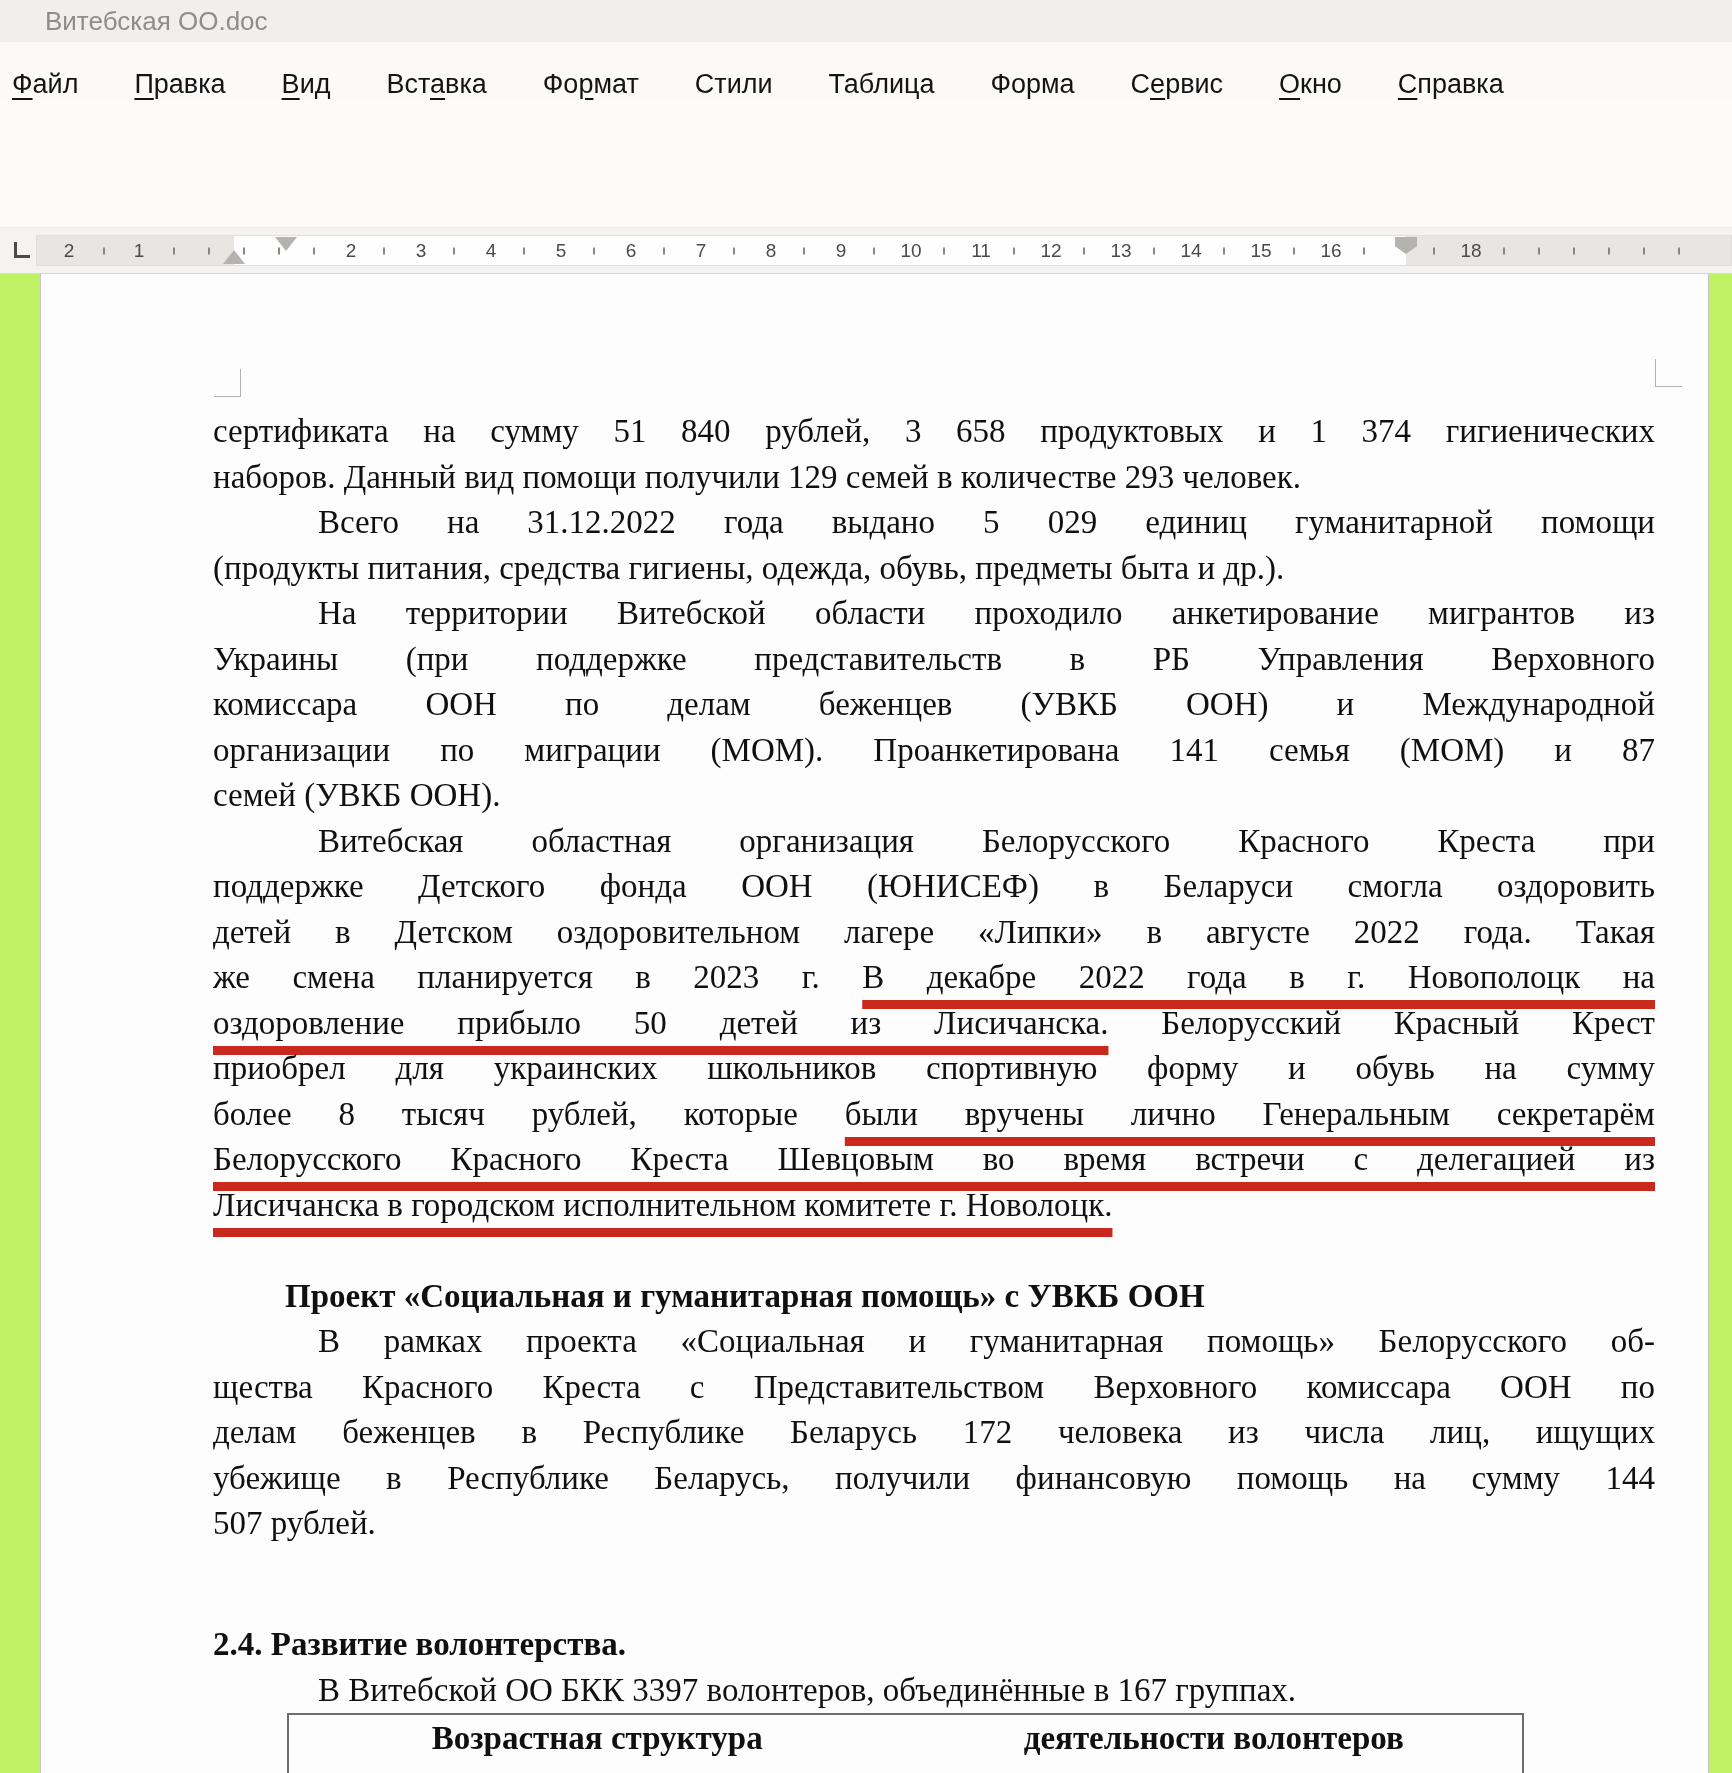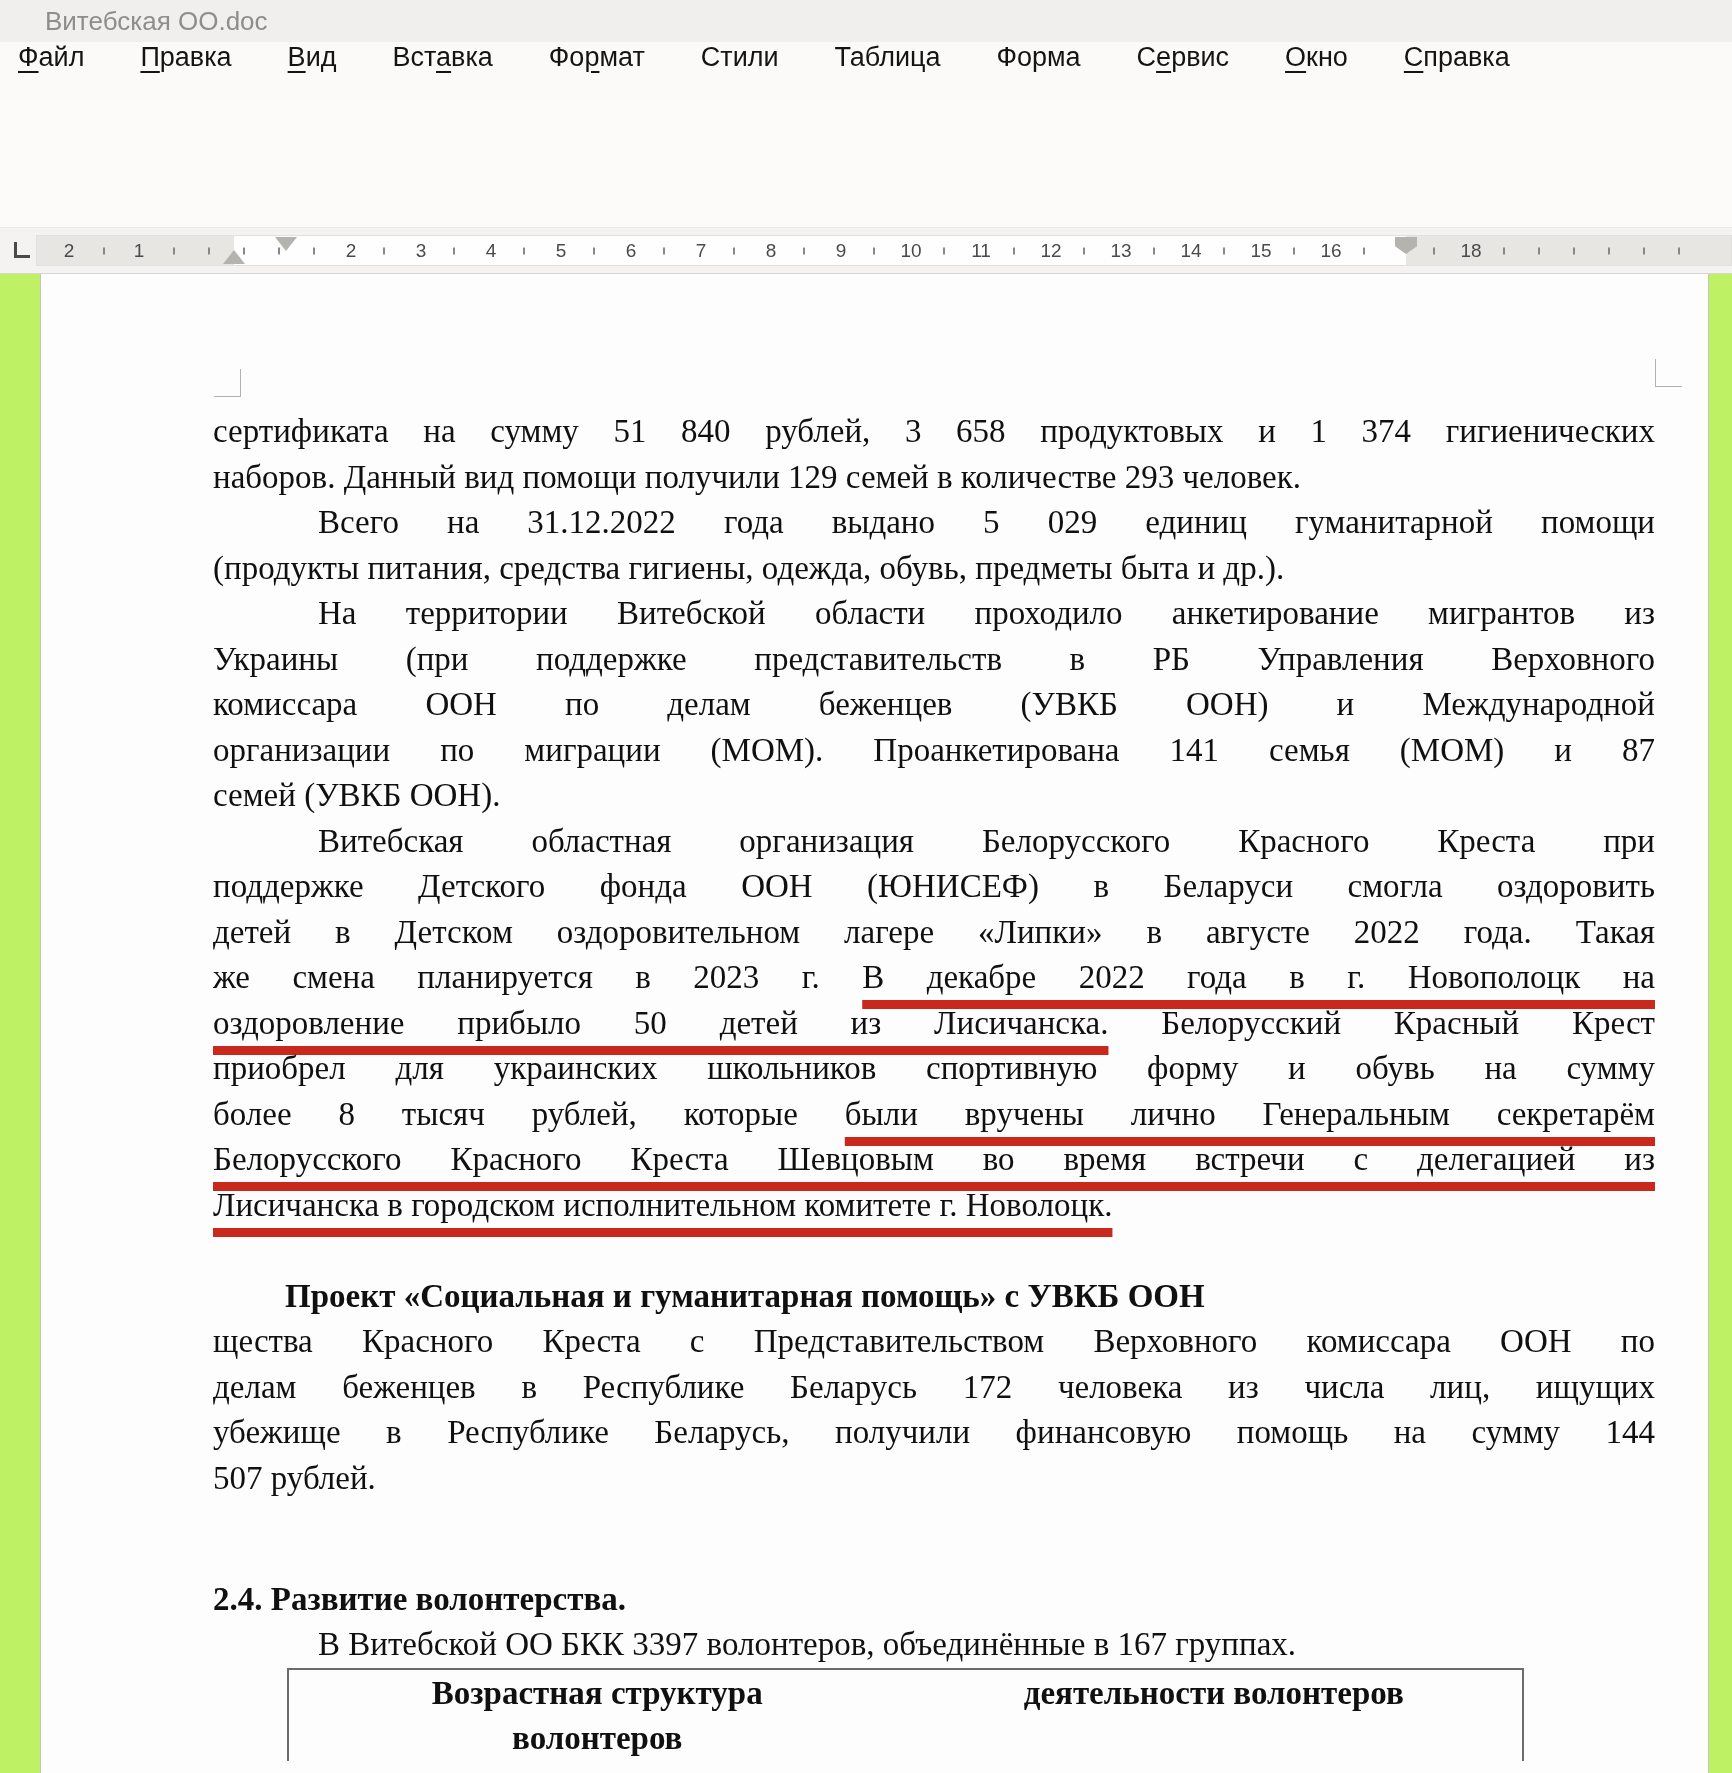--- a/index.html
+++ b/index.html
@@ -2,21 +2,21 @@
 <html><head>
 <meta charset="utf-8">
 <style>
   html,body{margin:0;padding:0;}
   body{width:1732px;height:1773px;overflow:hidden;background:#fff;font-family:"Liberation Sans",sans-serif;}
   .window{position:relative;width:1732px;height:1773px;background:#fff;}
 
   .titlebar{height:42px;background:#f1efee;display:flex;align-items:center;padding-left:45px;}
   .doc-title{color:#8f8d8b;font-size:26px;}
 
-  .menubar{height:58px;background:#fbfaf9;display:flex;align-items:flex-start;gap:56px;padding-left:18px;}
+  .menubar{height:58px;background:#fbfaf9;display:flex;align-items:flex-end;gap:56px;padding-left:12px;}
   .menu-item{font-size:27px;color:#141414;white-space:nowrap;cursor:default;}
   .menu-item u{text-decoration-thickness:2px;text-underline-offset:5px;}
 
   .toolbar-space{height:127px;background:#fcfbfa;border-bottom:1px solid #eceae7;}
 
   .ruler{position:relative;height:45px;background:#f4f3f1;border-bottom:1px solid #d9d7d4;}
   .tab-selector{position:absolute;left:14px;top:14px;width:13px;height:13px;border-left:3px solid #4a4a4a;border-bottom:3px solid #4a4a4a;}
   .ruler-track{position:absolute;left:36px;right:0;top:7px;height:29px;background:#fefefe;border:1px solid #e2e0dd;}
   .ruler-zone{position:absolute;top:0;bottom:0;background:#e8e6e2;}
   .ruler-num{position:absolute;top:50%;transform:translate(-50%,-50%);font-size:19px;color:#4a4a4a;}
@@ -142,20 +142,21 @@
           <div class="dline just"><span>поддержке Детского фонда ООН (ЮНИСЕФ) в Беларуси смогла оздоровить</span></div>
           <div class="dline just"><span>детей в Детском оздоровительном лагере «Липки» в августе 2022 года. Такая</span></div>
           <div class="dline just"><span>же смена планируется в 2023 г. </span><span class="ru">В декабре 2022 года в г. Новополоцк на</span></div>
           <div class="dline just"><span class="ru">оздоровление прибыло 50 детей из Лисичанска.</span><span> Белорусский Красный Крест</span></div>
           <div class="dline just"><span>приобрел для украинских школьников спортивную форму и обувь на сумму</span></div>
           <div class="dline just"><span>более 8 тысяч рублей, которые </span><span class="ru">были вручены лично Генеральным секретарём</span></div>
           <div class="dline just"><span class="ru">Белорусского Красного Креста Шевцовым во время встречи с делегацией из</span></div>
           <div class="dline"><span class="ru">Лисичанска в городском исполнительном комитете г. Новолоцк.</span></div>
           <div class="dline"></div>
           <div class="dline bold" style="text-indent: 72px;"><span>Проект «Социальная и гуманитарная помощь» с УВКБ ООН</span></div>
+          <div class="dline just ind"><span>В рамках проекта «Социальная и гуманитарная помощь» Белорусского об-</span></div>
           <div class="dline just"><span>щества Красного Креста с Представительством Верховного комиссара ООН по</span></div>
           <div class="dline just"><span>делам беженцев в Республике Беларусь 172 человека из числа лиц,  ищущих</span></div>
           <div class="dline just"><span>убежище в Республике Беларусь, получили финансовую помощь на сумму 144</span></div>
           <div class="dline"><span>507 рублей.</span></div>
           <div class="dline"></div>
           <div class="dline" style="height: 30px;"></div>
           <div class="dline bold"><span>2.4. Развитие волонтерства.</span></div>
           <div class="dline ind"><span>В Витебской ОО БКК 3397 волонтеров, объединённые в 167 группах.</span></div>
           <div class="vol-table">
             <div class="vol-cell">

